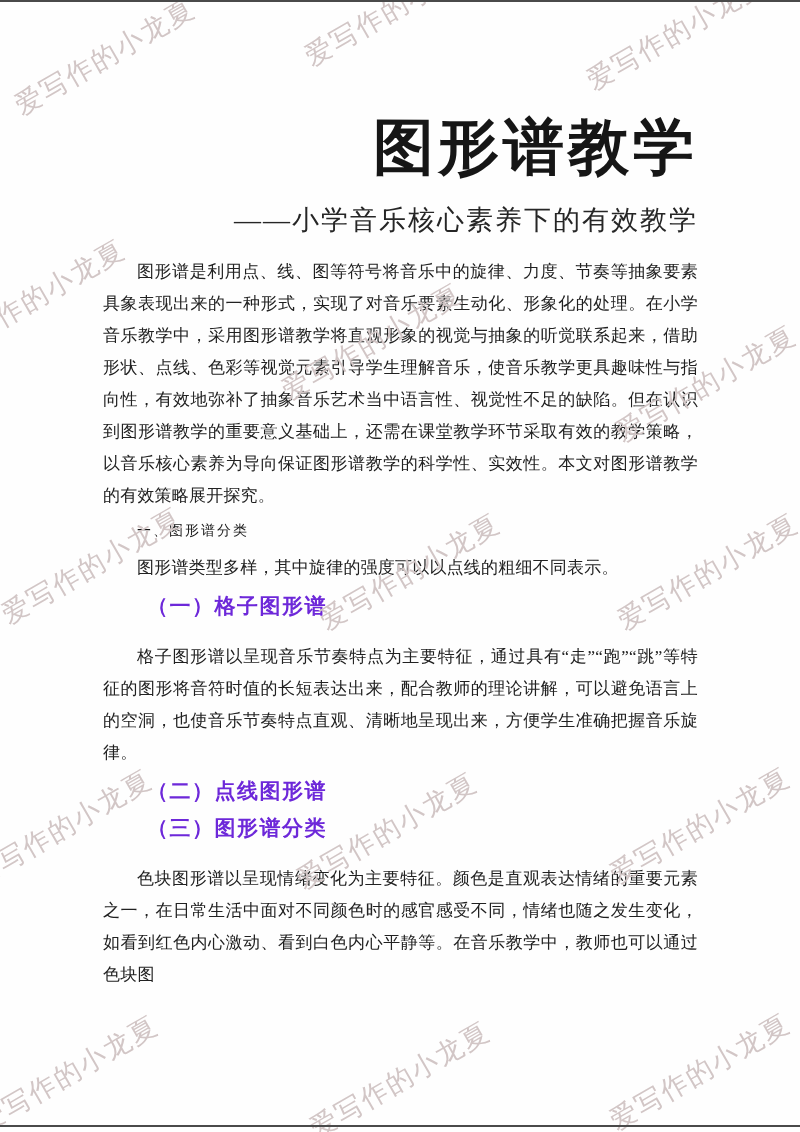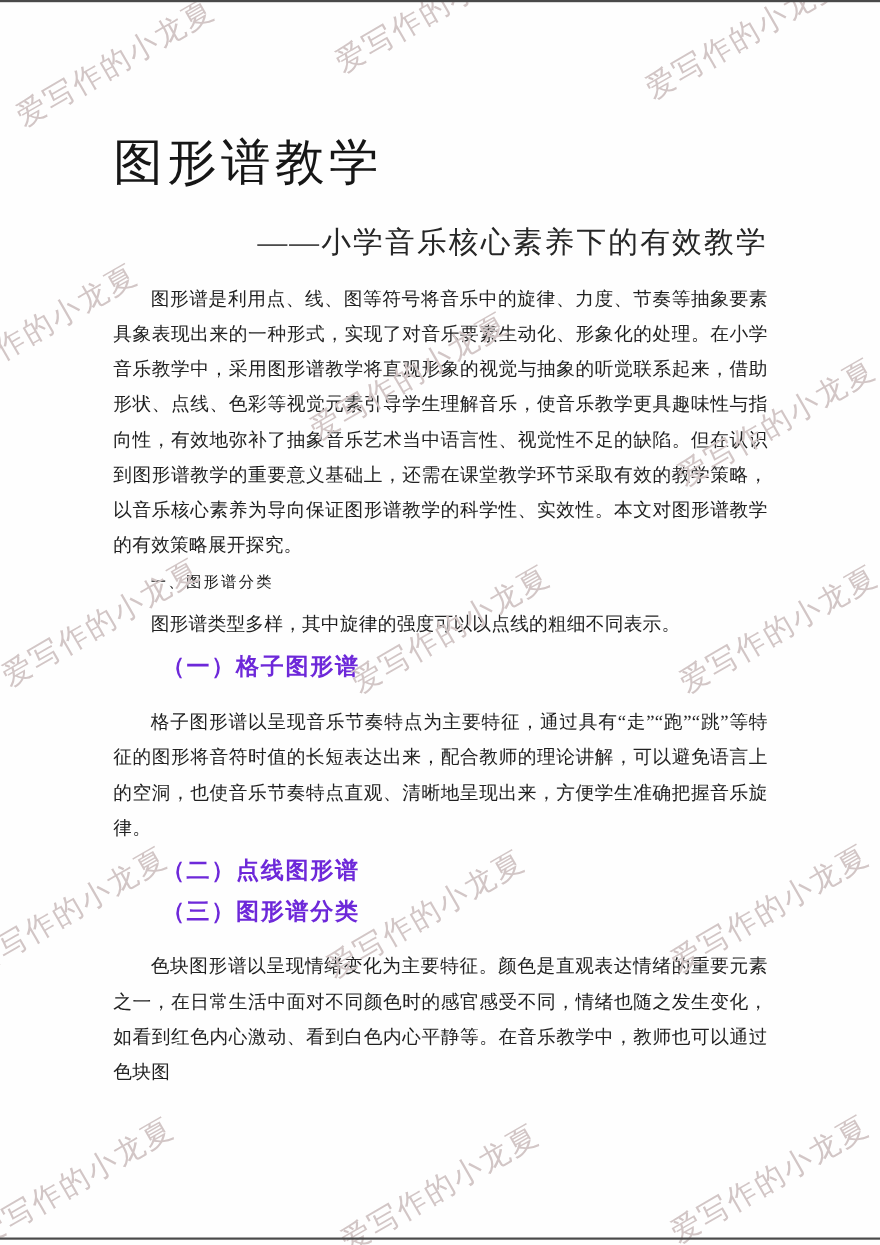--- a/index.html
+++ b/index.html
@@ -27,25 +27,25 @@
     background: #4a4a4a; z-index: 6;
   }
   .content {
     position: absolute;
     left: 103px; top: 0;
     width: 595px;
     z-index: 2;
   }
   .title {
     margin: 122px 0 0 0;
-    text-align: left;
-    font-size: 45px;
+    text-align: right;
+    font-size: 61px;
     line-height: 52px;
     letter-spacing: 4px;
-    font-weight: 400;
+    font-weight: 700;
     color: #161616;
   }
   .subtitle {
     margin: 28px 0 0 0;
     text-align: right;
     font-size: 27px;
     line-height: 36px;
     letter-spacing: 2px;
     font-weight: 400;
     color: #262626;

